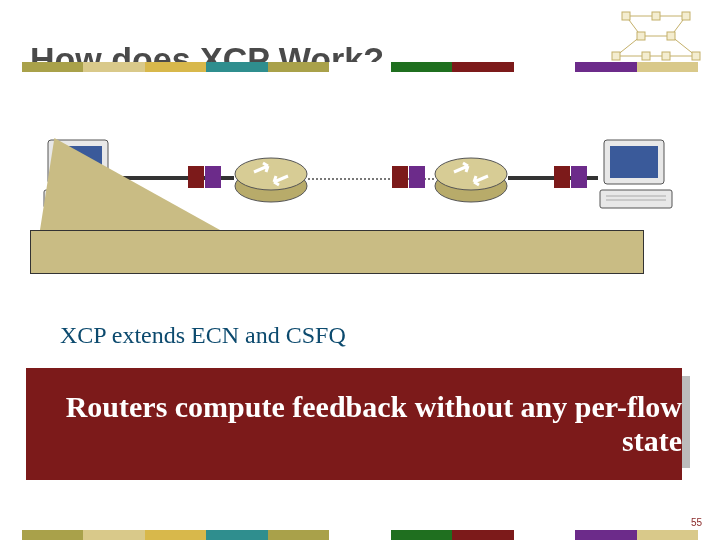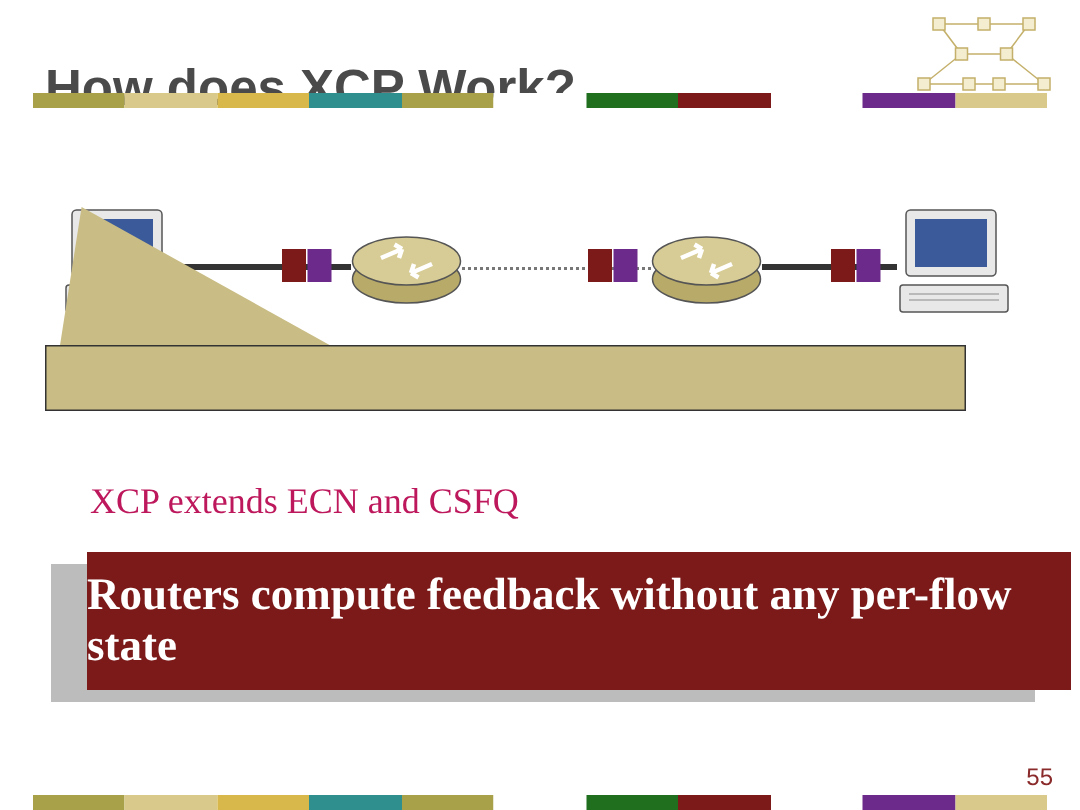--- a/index.html
+++ b/index.html
@@ -98,55 +98,54 @@
     font-family: "Comic Sans MS", "Segoe Script", cursive;
     font-size: 22px;
     color: #000;
   }
   .extends-line {
     position: absolute;
     left: 60px;
     top: 322px;
     font-family: "Comic Sans MS", "Segoe Script", cursive;
     font-size: 24px;
-    color: #be185d;
+    color: #0c4a6e;
   }
   .big-box-shadow {
     position: absolute;
     left: 34px;
     top: 376px;
     width: 656px;
     height: 92px;
     background: #bcbcbc;
   }
   .big-box {
     position: absolute;
     left: 26px;
     top: 368px;
     width: 656px;
-    height: 92px;
+    height: 112px;
     background: #7c1a1a;
     display: flex;
     align-items: center;
     justify-content: center;
-    text-align: left;
-    margin-left: 32px;
+    text-align: right;
   }
   .big-box span {
     color: #fff;
     font-family: "Comic Sans MS", "Segoe Script", cursive;
     font-size: 30px;
     font-weight: 700;
     line-height: 1.15;
   }
   .pagenum {
     position: absolute;
     right: 18px;
     bottom: 12px;
-    font-size: 16px;
+    font-size: 10px;
     color: #8a2a2a;
   }
   .footer-rule {
     position: absolute;
     left: 22px;
     bottom: 0;
     width: 676px;
     height: 10px;
     display: flex;
   }

